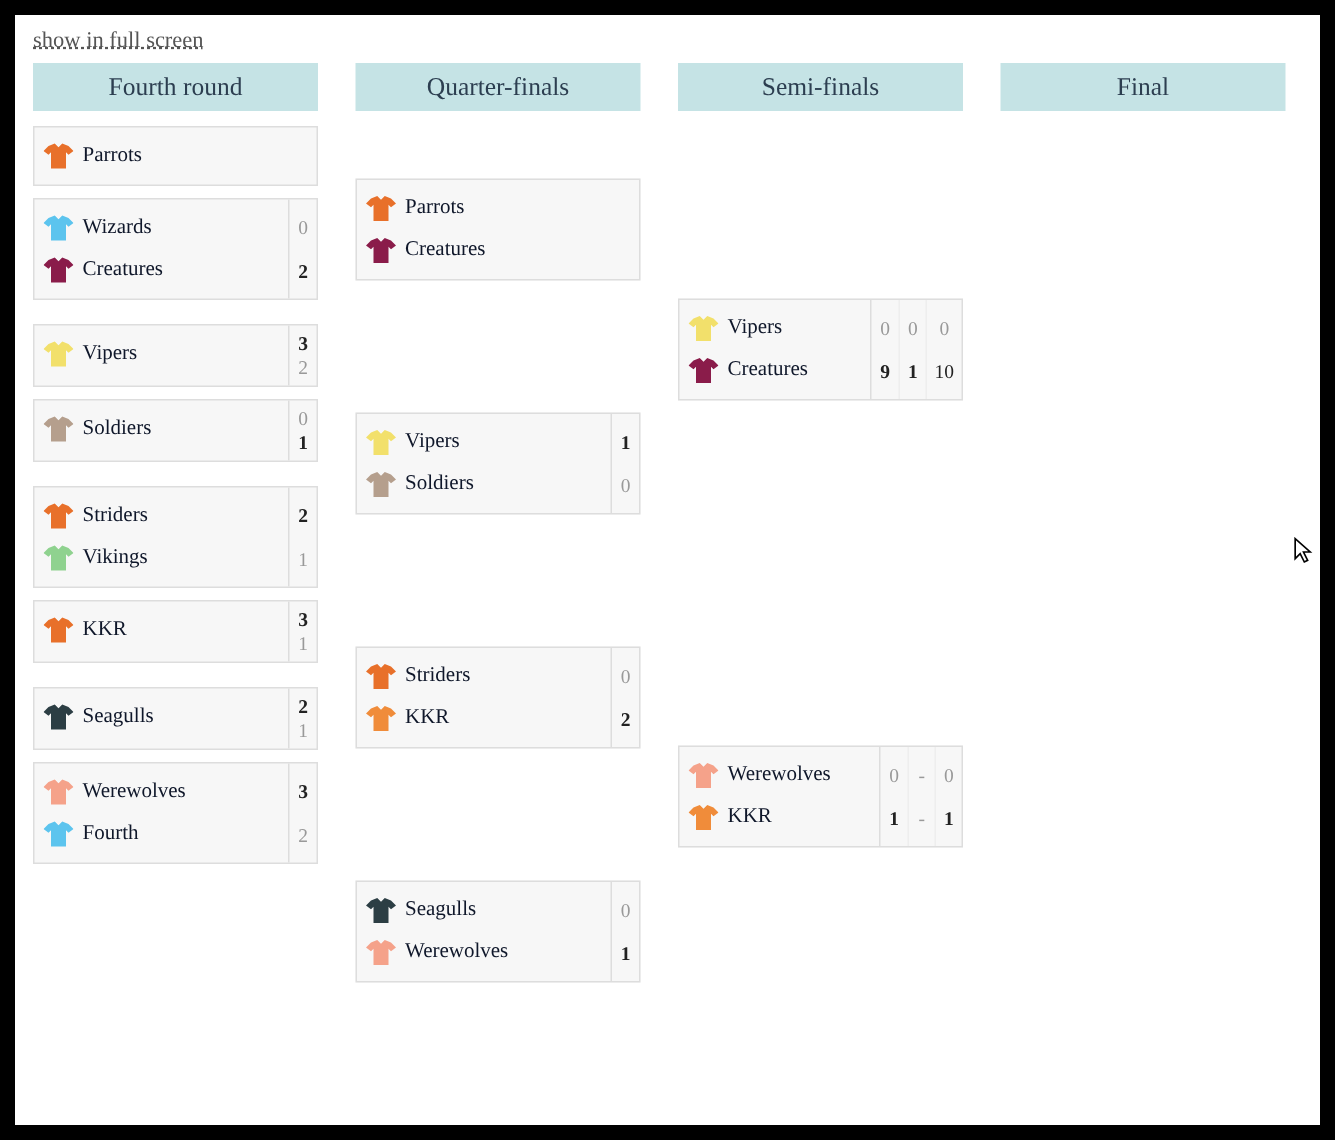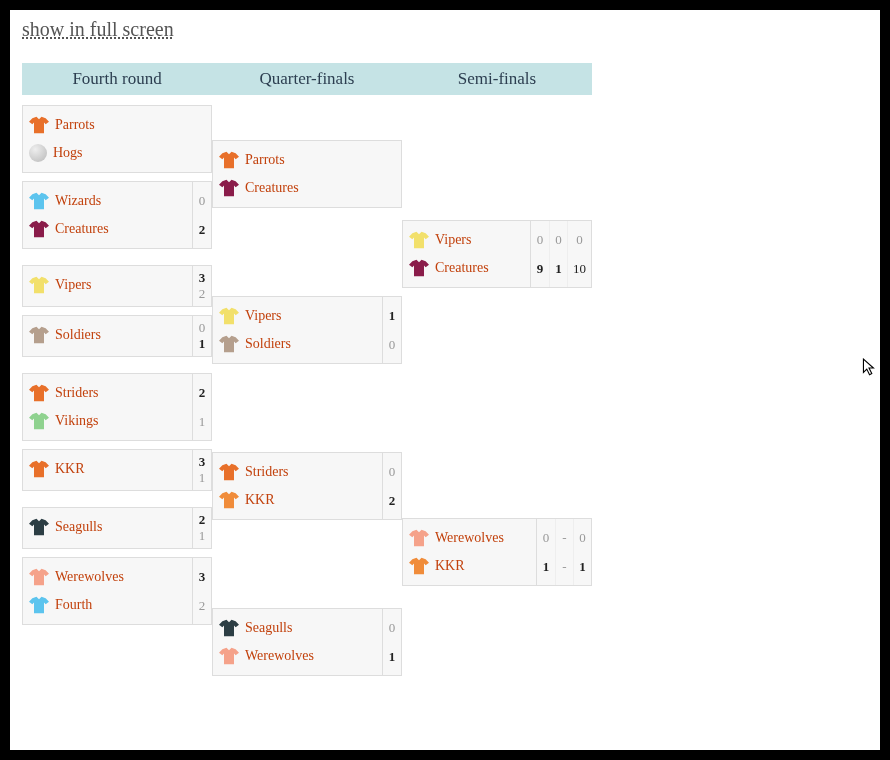--- a/index.html
+++ b/index.html
@@ -1,27 +1,27 @@
 <!DOCTYPE html>
 <html><head>
 <meta charset="utf-8">
 <style>
   *{box-sizing:border-box;margin:0;padding:0}
   body{background:#000;font-family:Georgia,'Times New Roman',serif;color:#2c3e50;padding:10px}
   .page{background:#fff;width:870px;height:740px;padding:8px 12px;position:relative}
-  .fullscreen{color:#555;text-decoration:underline dotted;font-size:20px;margin-bottom:22px;display:inline-block}
-  .cols{display:flex;}
+  .fullscreen{color:#555;text-decoration:underline dotted;font-size:15px;margin-bottom:6px;display:inline-block}
+  .cols{display:flex;gap:25px}
   .col{width:190px;display:flex;flex-direction:column}
   .col.final{width:190px}
   .round-header{background:#c5e3e5;text-align:center;padding:6px 0;font-size:17px;color:#2c3e50;margin-bottom:10px}
   .matches{flex:1;display:flex;flex-direction:column;justify-content:flex-start}
   .match{border:1px solid #ddd;background:#f7f7f7;display:flex;position:relative}
   .teams{flex:1;padding:5px 6px}
   .team{display:flex;align-items:center;height:28px;gap:6px}
-  .team-name{font-size:14px;color:#c2410c}
+  .team-name{font-size:14px;color:#0f172a}
   .scores{border-left:1px solid #ddd;display:flex}
   .score-col{display:flex;flex-direction:column;justify-content:space-around;padding:4px 5px;font-size:13px;text-align:center;min-width:18px}
   .score-col+.score-col{border-left:1px solid #eee}
   .score-col .loser{color:#999}
   .score-col .winner{font-weight:bold;color:#222}
   .jersey{width:20px;height:18px;flex-shrink:0}
   .ball{width:18px;height:18px;border-radius:50%;background:radial-gradient(circle at 35% 30%,#eee,#b8b8b8);flex-shrink:0}
   .spacer{flex-shrink:0}
   .final-box{border:1px solid #ddd;background:#f7f7f7;padding:8px 10px;font-size:14px;color:#444}
   .final-box div{padding:4px 0}
@@ -40,24 +40,20 @@
       <div class="round-header">Fourth round</div>
       <div class="matches" id="col-r1">
           <div class="match">
     <div class="teams">
               <div class="team">
                 <svg class="jersey" viewBox="0 0 24 20">
     <path d="M4 2 L9 0 L12 3 L15 0 L20 2 L24 6 L20 9 L18 7 L18 20 L6 20 L6 7 L4 9 L0 6 Z" fill="#e8702a"></path>
   </svg>
                 <span class="team-name">Parrots</span>
               </div>
-              <div class="team">
-                <span class="ball"></span>
-                <span class="team-name">Hogs</span>
-              </div>
             </div>
 
   </div>
           <div class="spacer" style="height:8px"></div>
           <div class="match">
     <div class="teams">
               <div class="team">
                 <svg class="jersey" viewBox="0 0 24 20">
     <path d="M4 2 L9 0 L12 3 L15 0 L20 2 L24 6 L20 9 L18 7 L18 20 L6 20 L6 7 L4 9 L0 6 Z" fill="#5cc4ee"></path>
   </svg>
@@ -350,20 +346,21 @@
               <div class="score-col">
       <span class="loser" style="">0</span>
       <span class="winner" style="font-weight:bold">1</span>
     </div>
             </div>
   </div>
         </div>
     </div>
 
     <div class="col final">
+      <div class="round-header">Final</div>
       <div class="matches" id="col-final">
           <div class="spacer" style="height:268px"></div>
         </div>
     </div>
   </div>
 
   <div class="cursor">
     <svg class="c" viewBox="0 0 12 18">
         <path d="M1 1 L1 13 L4 10 L6.5 15 L8.5 14 L6 9 L10 9 Z" fill="#fff" stroke="#000" stroke-width="1"></path>
       </svg>

